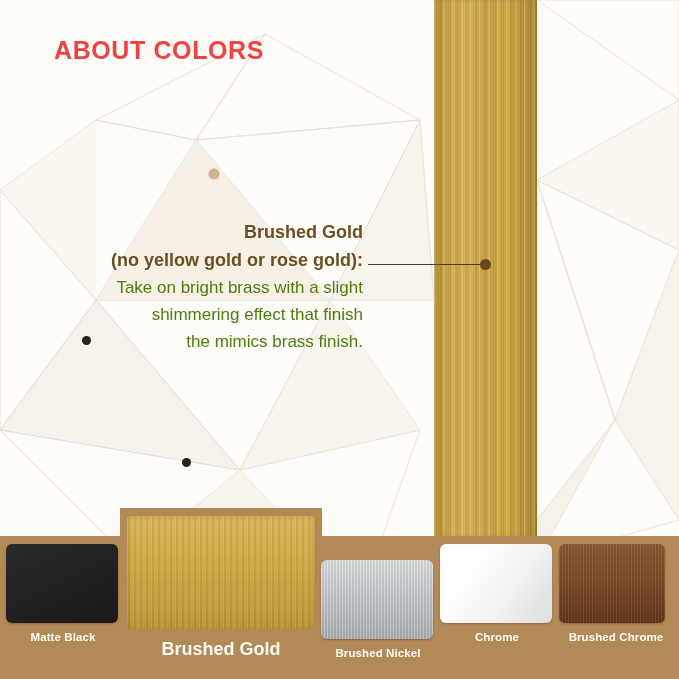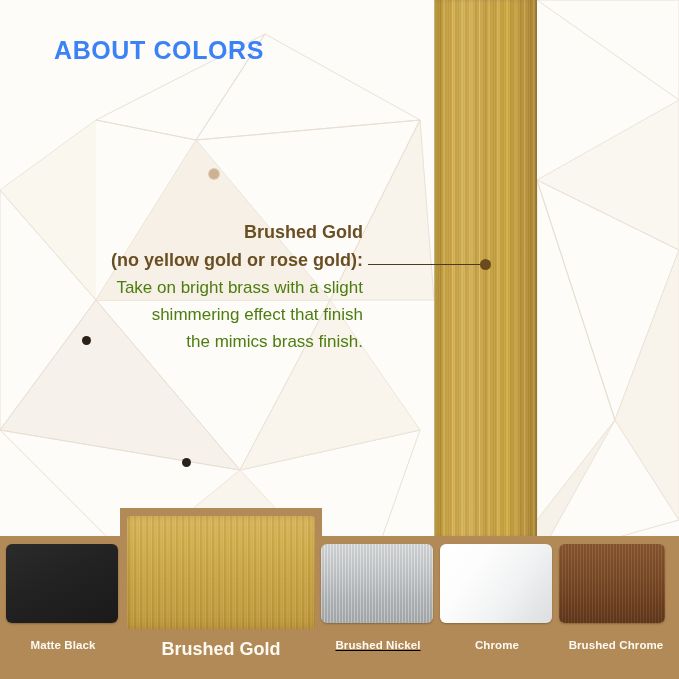--- a/index.html
+++ b/index.html
@@ -99,21 +99,21 @@
   }
 
   
   #page-title {
     position: absolute;
     left: 54px;
     top: 36px;
     font-size: 25px;
     font-weight: bold;
     letter-spacing: 0.6px;
-    color: #3b82f6;
+    color: #ef4444;
     white-space: nowrap;
     text-align: center;
   }
 
   
   #callout {
     position: absolute;
     left: 20px;
     top: 218px;
     width: 343px;
@@ -147,37 +147,37 @@
 
   .swatch-item {
     position: absolute;
     text-align: center;
   }
   .swatch-tile {
     border-radius: 6px;
     box-shadow: 0 1px 2px rgba(60,40,15,0.35);
   }
   .swatch-label {
-    margin-top: 16px;
+    margin-top: 8px;
     font-size: 11.5px;
     font-weight: bold;
     color: #fdfaf4;
     white-space: nowrap;
     letter-spacing: 0.1px;
   }
 
   
   #swatch-matte-black { left: 6px; top: 8px; width: 114px; }
   #swatch-matte-black .swatch-tile {
     width: 112px; height: 79px;
     background: linear-gradient(155deg, #2b2b2b 0%, #222222 45%, #1a1a1a 100%);
   }
 
   
-  #swatch-brushed-nickel { left: 321px; top: 8px; width: 114px; text-decoration: underline; }
+  #swatch-brushed-nickel { left: 321px; top: 24px; width: 114px; }
   #swatch-brushed-nickel .swatch-tile {
     width: 112px; height: 79px;
     background:
       repeating-linear-gradient(to right,
         rgba(255,255,255,0.55) 0px,
         rgba(255,255,255,0.00) 1px,
         rgba(110,115,120,0.22) 2px,
         rgba(255,255,255,0.00) 3px),
       linear-gradient(to bottom,
         #d8dadb 0%, #c4c7c9 40%, #b1b5b7 72%, #a6aaac 100%);

